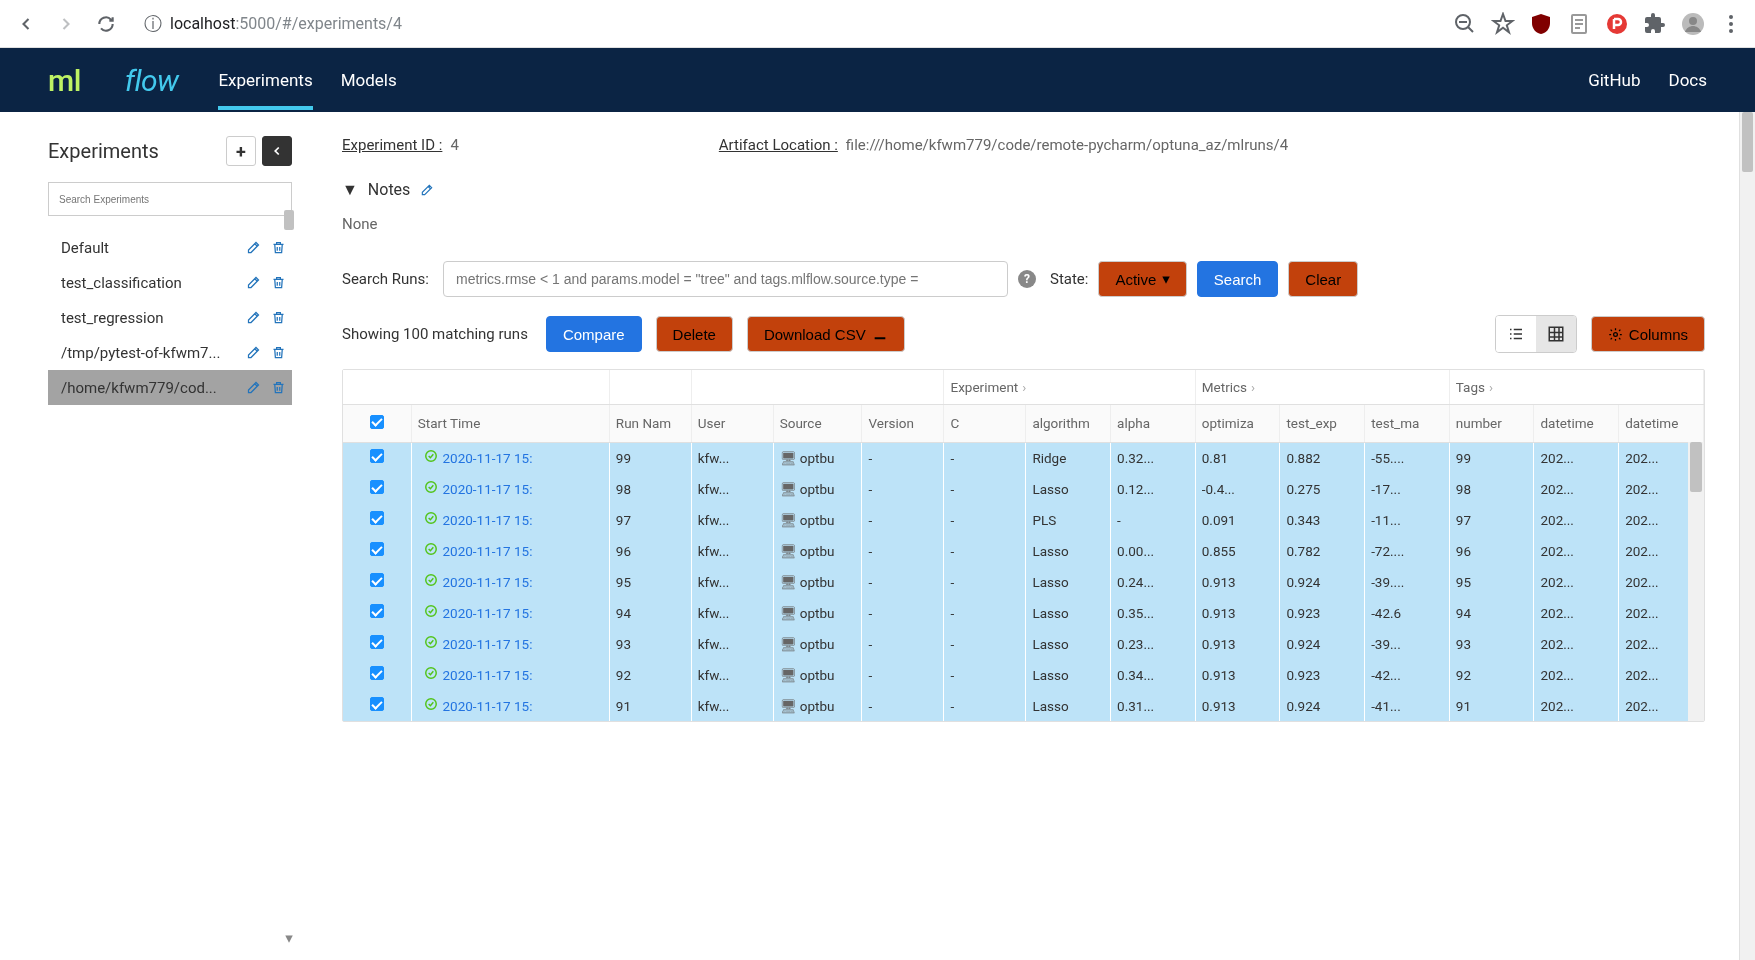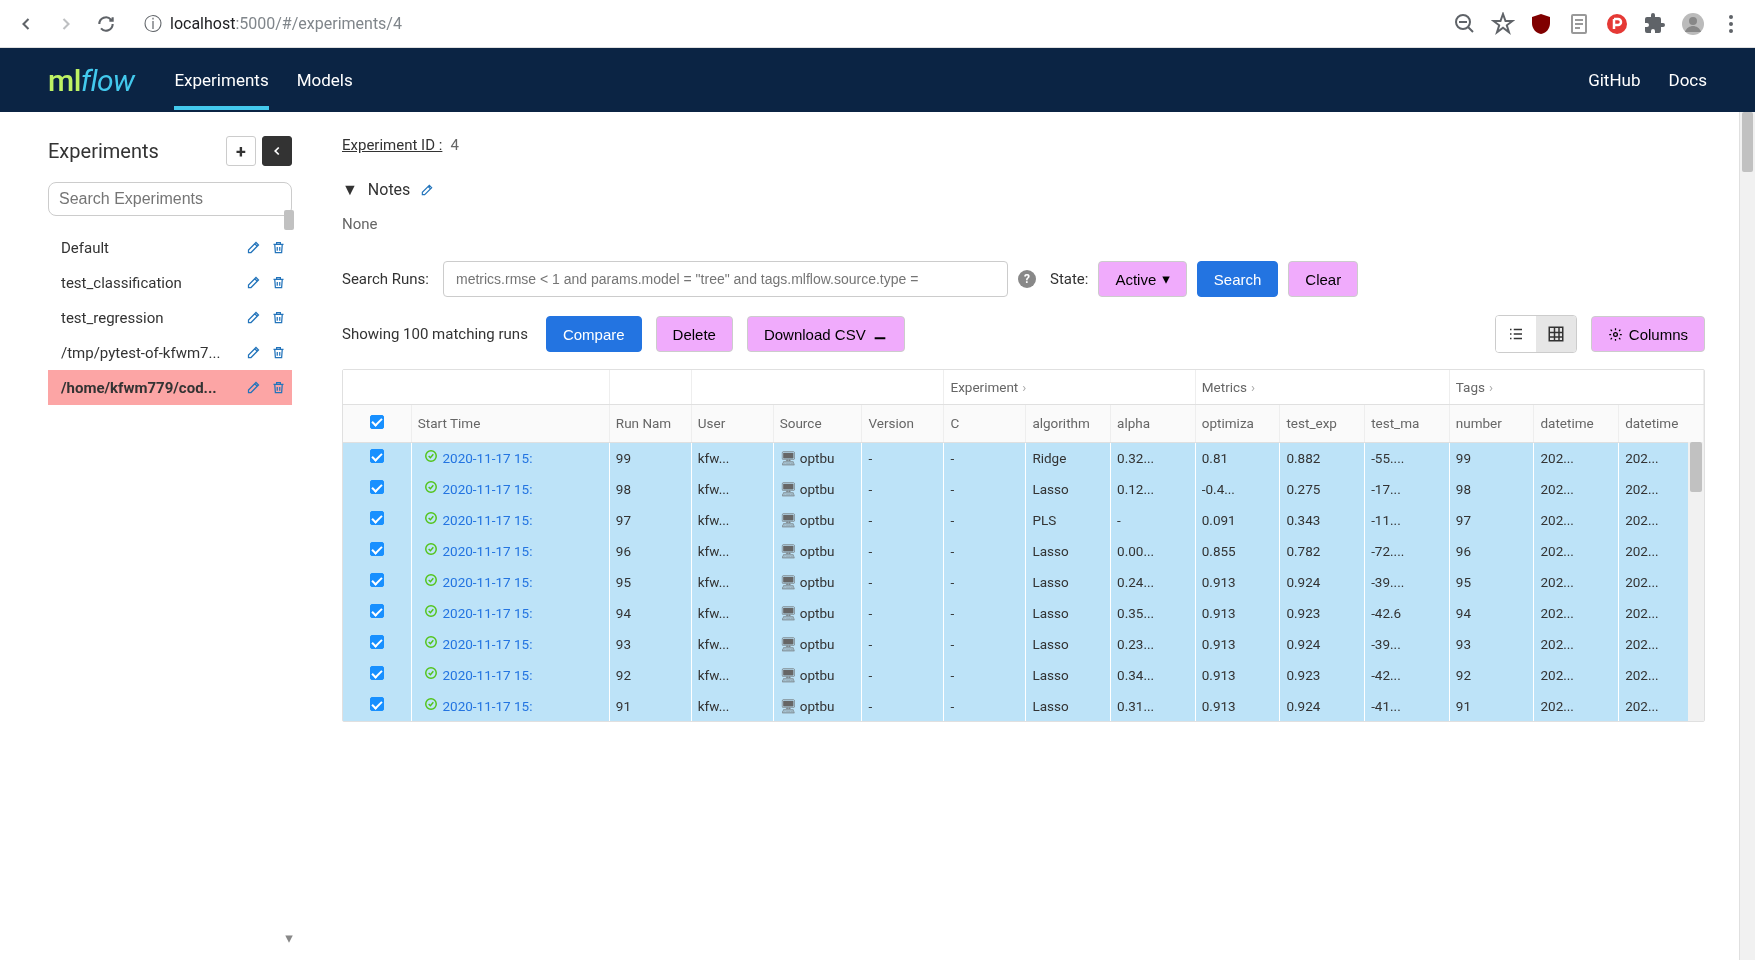--- a/index.html
+++ b/index.html
@@ -12,64 +12,64 @@
 .address-bar { flex: 1; display: flex; align-items: center; height: 36px; padding: 0 12px; border-radius: 18px; background: #fff; gap: 8px; color: #5f6368; font-size: 16px; }
 .url-text { color: #202124; }
 .url-faded { color: #80868b; text-align: right; }
 .chrome-icons { display: flex; gap: 14px; align-items: center; }
 .chrome-icon { width: 24px; height: 24px; display: flex; align-items: center; justify-content: center; }
 
 
 .topnav { display: flex; align-items: center; height: 64px; background: #0b2444; color: #fff; padding: 0 48px; }
 .logo { display: flex; align-items: baseline; font-size: 30px; font-weight: 500; margin-right: 40px; letter-spacing: -0.5px; }
 .logo-ml { color: #bef264; }
-.logo-flow { color: #43c9ed; font-style: italic; font-weight: 400; }
+.logo-flow { color: #43c9ed; font-style: italic; font-weight: 400; padding-left: 44px; }
 .nav-tabs { display: flex; gap: 28px; }
 .nav-tab { color: #fff; font-size: 17px; padding: 19px 0; cursor: pointer; position: relative; }
 .nav-tab.active::after { content: ''; position: absolute; bottom: -1px; left: 0; right: 0; height: 4px; background: #43c9ed; }
 .nav-right { margin-left: auto; display: flex; gap: 28px; }
 .nav-link { color: #fff; font-size: 17px; cursor: pointer; }
 
 
 .main { display: flex; height: calc(100vh - 112px); }
 .page-scroll { width: 16px; background: #f1f1f1; border-left: 1px solid #e0e0e0; position: relative; }
 .page-scroll-thumb { position: absolute; top: 0; left: 2px; right: 2px; height: 60px; background: #c1c1c1; border-radius: 2px; }
 
 
 .sidebar { width: 302px; padding: 24px 10px 10px 48px; border-right: 0; position: relative; }
 .sidebar-header { display: flex; align-items: center; justify-content: space-between; margin-bottom: 16px; }
 .sidebar-title { font-size: 20px; font-weight: 400; color: #333; }
 .sidebar-actions { display: flex; gap: 6px; }
 .sq-btn { width: 30px; height: 30px; border: 1px solid #ccc; background: #fff; display: flex; align-items: center; justify-content: center; cursor: pointer; border-radius: 3px; font-size: 18px; }
 .sq-btn.dark { background: #333; color: #fff; border-color: #333; }
-.search-exp { width: 100%; height: 34px; border: 1px solid #ccc; border-radius: 8px; padding: 0 10px; font-size: 16px; color: #999; margin-bottom: 14px; }
+.search-exp { width: 100%; height: 34px; border: 1px solid #ccc; border-radius: 0; padding: 0 10px; font-size: 10px; color: #999; margin-bottom: 14px; }
 .exp-list { font-size: 15px; position: relative; }
 .exp-list-scroll { position: absolute; right: -2px; top: -20px; width: 10px; height: 20px; background: #c1c1c1; border-radius: 2px; }
 .exp-list-scroll-down { position: absolute; right: -4px; bottom: -540px; width: 14px; height: 14px; display:flex; align-items:center; justify-content:center; color:#888;}
 .exp-item { display: flex; align-items: center; justify-content: space-between; height: 35px; padding: 0 6px; cursor: pointer; }
-.exp-item.selected { background: #fca5a5; font-weight: 700; }
+.exp-item.selected { background: #a3a3a3; font-weight: 400; }
 .exp-name { white-space: nowrap; overflow: hidden; text-overflow: ellipsis; max-width: 160px; margin-left: 7px; }
 .exp-icons { display: flex; gap: 10px; color: #2374bb; flex-shrink: 0; }
 .exp-icons svg { width: 15px; height: 15px; }
 
 
 .content { flex: 1; padding: 24px 34px 0 40px; overflow: hidden; }
 .page-title { font-size: 20px; font-weight: 600; color: #333; margin-bottom: 20px; }
 .meta-row { display: flex; gap: 260px; margin-bottom: 26px; font-size: 15px; }
 .meta-label { color: #333; text-decoration: underline; }
 .meta-val { color: #666; margin-left: 8px; }
 .notes-hdr { display: flex; align-items: center; gap: 10px; font-size: 16px; margin-bottom: 16px; cursor: pointer; }
 .notes-hdr svg { width: 14px; height: 14px; color: #2374bb; }
 .notes-body { color: #666; margin-bottom: 28px; font-size: 15px; }
 .search-row { display: flex; align-items: center; gap: 10px; margin-bottom: 18px; }
 .search-label { font-size: 15px; margin-right: 4px; }
 .search-input { flex: 1; max-width: 565px; height: 36px; border: 1px solid #ccc; border-radius: 4px; padding: 0 12px; font-size: 14px; }
 .help-icon { width: 18px; height: 18px; border-radius: 50%; background: #888; color: #fff; display: flex; align-items: center; justify-content: center; font-size: 12px; font-weight: bold; }
 .state-label { font-size: 15px; margin-left: 4px; }
-.btn { height: 36px; padding: 0 16px; border: 1px solid #ccc; background: #f0abfc; border-radius: 4px; font-size: 15px; cursor: pointer; display: inline-flex; align-items: center; gap: 6px; }
+.btn { height: 36px; padding: 0 16px; border: 1px solid #ccc; background: #c2410c; border-radius: 4px; font-size: 15px; cursor: pointer; display: inline-flex; align-items: center; gap: 6px; }
 .btn-primary { background: #2374e1; border-color: #2374e1; color: #fff; }
 .action-row { display: flex; align-items: center; gap: 14px; margin-bottom: 16px; }
 .matching { font-size: 15px; color: #333; margin-right: 4px; }
 .spacer { flex: 1; }
 .view-toggle { display: flex; border: 1px solid #ccc; border-radius: 4px; overflow: hidden; }
 .view-btn { width: 40px; height: 36px; display: flex; align-items: center; justify-content: center; background: #fff; cursor: pointer; }
 .view-btn.active { background: #e6e6e6; }
 
 
 .table-wrap { border: 1px solid #e0e0e0; border-radius: 2px; position: relative; }
@@ -272,20 +272,21 @@
     </span>
           </div>
         </div>
       <div class="exp-list-scroll-down">▾</div>
     </div>
   </div>
 
   <div class="content">
     <div class="meta-row">
       <div><span class="meta-label">Experiment ID :</span><span class="meta-val">4</span></div>
+      <div><span class="meta-label">Artifact Location :</span><span class="meta-val">file:///home/kfwm779/code/remote-pycharm/optuna_az/mlruns/4</span></div>
     </div>
     <div class="notes-hdr">
       <span>▼</span>
       <span>Notes</span>
       <svg viewBox="0 0 24 24" fill="none" stroke="currentColor" stroke-width="2">
           <path d="M4 20h4L20 8l-4-4L4 16v4zM14 6l4 4"></path>
         </svg>
     </div>
     <div class="notes-body">None</div>
 

